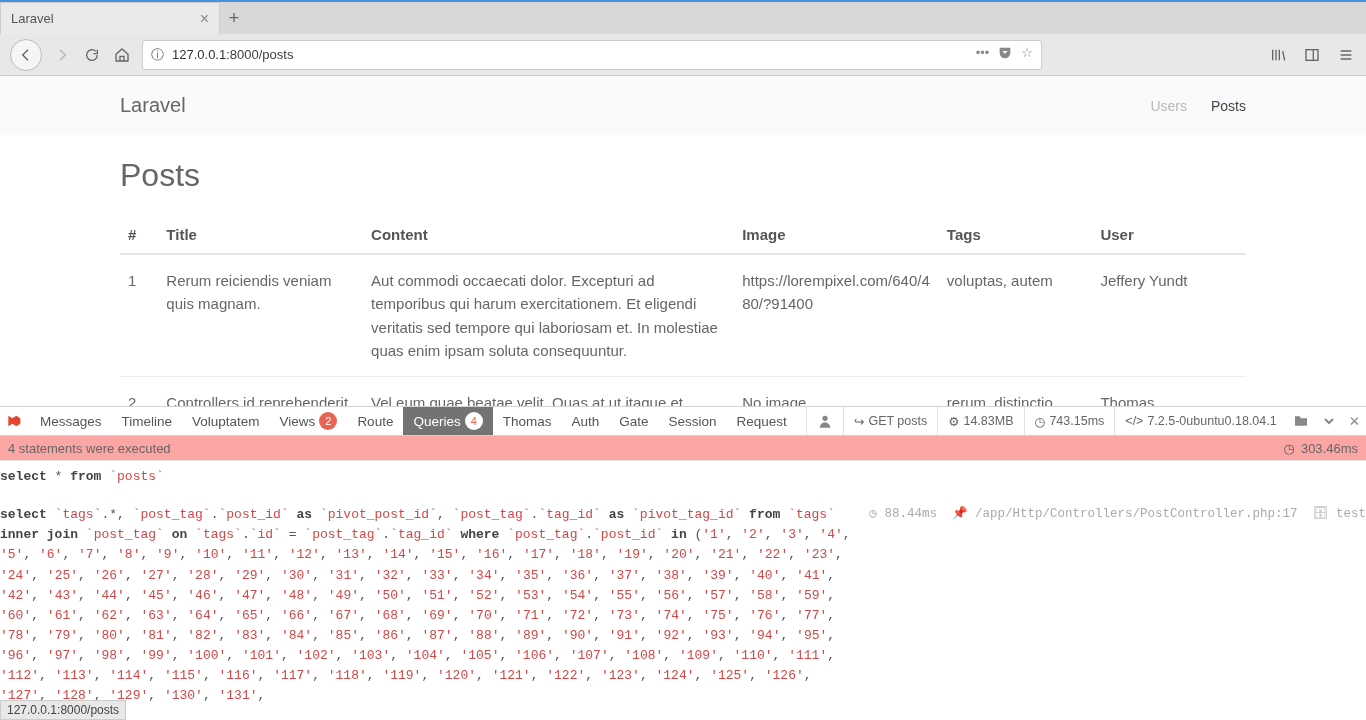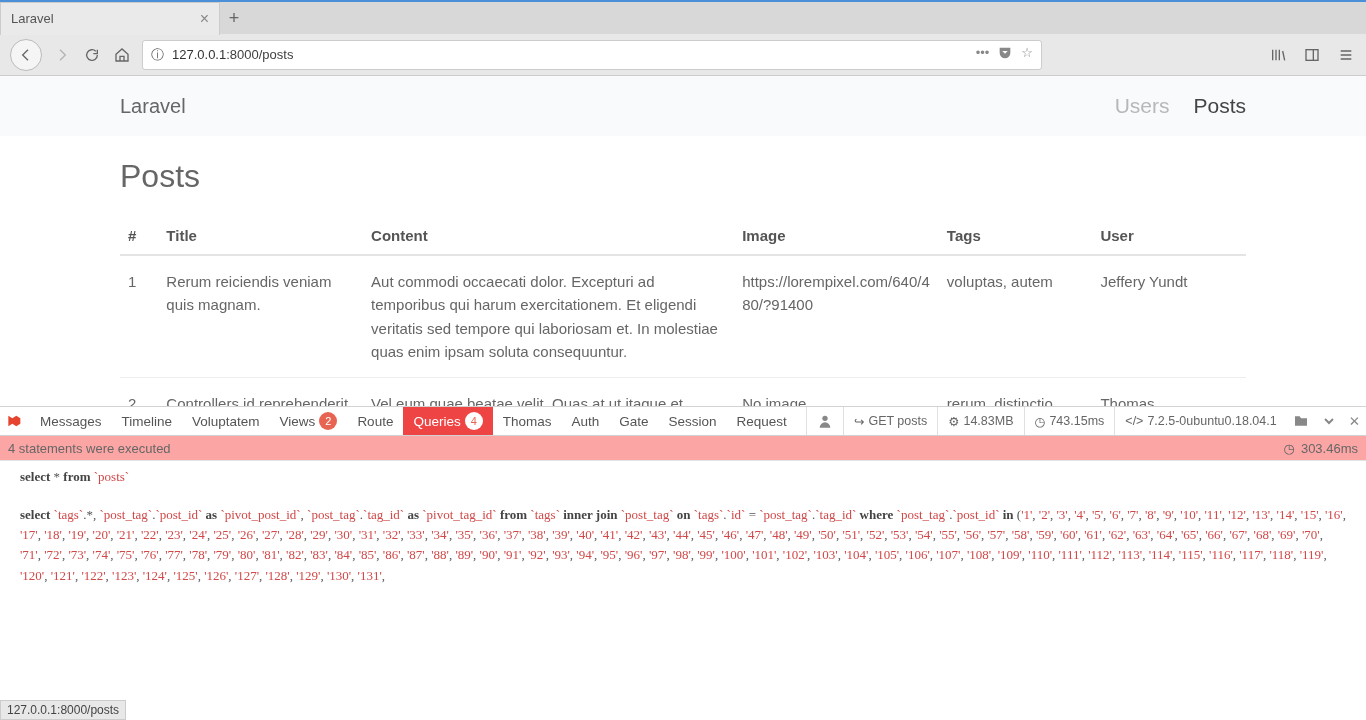--- a/index.html
+++ b/index.html
@@ -18,46 +18,46 @@
 .url-bar { flex: 1; max-width: 900px; display: flex; align-items: center; background: #fff; border: 1px solid #ccc; border-radius: 3px; height: 30px; padding: 0 8px; gap: 8px; font-size: 13px; color: #666; }
 .url-main { color: #333; }
 .url-dim { color: #404040; }
 .url-icons-right { margin-left: auto; display: flex; gap: 8px; color: #888; }
 .nav-right { display: flex; gap: 14px; color: #666; margin-left: auto; }
 
 
 .page-wrap { background: #f8fafc; }
 .page-nav { display: flex; align-items: center; padding: 18px 120px; }
 .brand { font-size: 20px; color: #666; font-weight: 400; }
-.nav-links { margin-left: auto; display: flex; gap: 24px; font-size: 21px; }
+.nav-links { margin-left: auto; display: flex; gap: 24px; font-size: 14px; }
 .nav-link-inactive { color: #b8b8b8; }
 .nav-link-active { color: #444; }
 
 .content { background: #fff; margin: 0; padding: 10px 120px 30px; }
 .page-title { font-size: 32px; color: #666; font-weight: 500; margin: 12px 0 22px; }
 .tbl { width: 100%; border-collapse: collapse; }
 .tbl th { text-align: left; font-weight: 600; color: #555; padding: 10px 8px; border-bottom: 2px solid #e4e4e4; font-size: 15px; }
 .tbl td { padding: 14px 8px; border-bottom: 1px solid #eee; vertical-align: top; color: #666; font-size: 15px; line-height: 1.55; }
 .col-id { width: 3%; } .col-title { width: 16%; } .col-content { width: 29%; } .col-image { width: 16%; } .col-tags { width: 12%; } .col-user { width: 12%; }
 
 
 .debugbar-tabs { position: fixed; bottom: 284px; left: 0; right: 0; height: 30px; background: #fff; border-top: 1px solid #d2d2d2; border-bottom: 1px solid #d2d2d2; display: flex; align-items: stretch; font-size: 13.5px; color: #555; }
 .db-logo { width: 30px; display: flex; align-items: center; justify-content: center; color: #e74430; }
 .db-tab { padding: 0 10px; display: flex; align-items: center; gap: 4px; }
-.db-tab.active { background: #ef4444; color: #fff; }
+.db-tab.active { background: #737373; color: #fff; }
 .badge { background: #e86452; color: #fff; border-radius: 10px; font-size: 11px; min-width: 18px; height: 18px; display: inline-flex; align-items: center; justify-content: center; padding: 0 5px; }
 .db-tab.active .badge { background: #fff; color: #e86452; }
 .db-right { margin-left: auto; display: flex; align-items: stretch; }
 .db-metric { padding: 0 10px; display: flex; align-items: center; gap: 4px; border-left: 1px solid #e0e0e0; color: #666; font-size: 12.5px; }
 .db-ctrl { padding: 0 6px; display: flex; align-items: center; color: #888; }
 
 .debugbar-sub { position: fixed; bottom: 259px; left: 0; right: 0; height: 25px; background: #fca5a5; border-bottom: 1px solid #e3e3e3; display: flex; align-items: center; padding: 0 8px; font-size: 13px; color: #666; }
 .debugbar-sub .sub-right { margin-left: auto; display: flex; gap: 6px; align-items: center; }
 
-.debugbar-body { position: fixed; bottom: 0; left: 0; right: 0; height: 259px; background: #fff; overflow: hidden; padding: 6px 20px; font-family: Liberation Serif, serif; font-size: 13px; color: #555; line-height: 1.55; }
+.debugbar-body { position: fixed; bottom: 0; left: 0; right: 0; height: 259px; background: #fff; overflow: hidden; padding: 6px 0; font-family: Liberation Mono, monospace; font-size: 13px; color: #555; line-height: 1.55; }
 .query-block { margin-bottom: 18px; }
 .query-line { display: flex; align-items: flex-start; }
 .query-sql { flex: 1; }
 .query-meta { color: #aaa; font-size: 12.5px; white-space: nowrap; margin-left: 8px; }
 .kw { color: #444; font-weight: 600; }
 .ident { color: #d14848; }
 .str { color: #d14848; }
 .query-sql-2 { word-wrap: break-word; }
 
 .statusbar { position: fixed; bottom: 0; left: 0; background: #e8e8e8; border: 1px solid #ccc; padding: 2px 6px; font-size: 12px; color: #444; }
@@ -246,17 +246,22 @@
     <div class="query-line">
       <div class="query-sql">
         <span class="kw">select</span> * <span class="kw">from</span> <span class="ident">`posts`</span>
       </div>
     </div>
   </div>
 
   <div class="query-block">
     <div class="query-line">
       <div class="query-sql query-sql-2" id="q2sql"><span class="kw">select</span> <span class="ident">`tags`</span>.*, <span class="ident">`post_tag`</span>.<span class="ident">`post_id`</span> <span class="kw">as</span> <span class="ident">`pivot_post_id`</span>, <span class="ident">`post_tag`</span>.<span class="ident">`tag_id`</span> <span class="kw">as</span> <span class="ident">`pivot_tag_id`</span> <span class="kw">from</span> <span class="ident">`tags`</span> <span class="kw">inner join</span> <span class="ident">`post_tag`</span> <span class="kw">on</span> <span class="ident">`tags`</span>.<span class="ident">`id`</span> = <span class="ident">`post_tag`</span>.<span class="ident">`tag_id`</span> <span class="kw">where</span> <span class="ident">`post_tag`</span>.<span class="ident">`post_id`</span> <span class="kw">in</span> (<span class="str">'1'</span>, <span class="str">'2'</span>, <span class="str">'3'</span>, <span class="str">'4'</span>, <span class="str">'5'</span>, <span class="str">'6'</span>, <span class="str">'7'</span>, <span class="str">'8'</span>, <span class="str">'9'</span>, <span class="str">'10'</span>, <span class="str">'11'</span>, <span class="str">'12'</span>, <span class="str">'13'</span>, <span class="str">'14'</span>, <span class="str">'15'</span>, <span class="str">'16'</span>, <span class="str">'17'</span>, <span class="str">'18'</span>, <span class="str">'19'</span>, <span class="str">'20'</span>, <span class="str">'21'</span>, <span class="str">'22'</span>, <span class="str">'23'</span>, <span class="str">'24'</span>, <span class="str">'25'</span>, <span class="str">'26'</span>, <span class="str">'27'</span>, <span class="str">'28'</span>, <span class="str">'29'</span>, <span class="str">'30'</span>, <span class="str">'31'</span>, <span class="str">'32'</span>, <span class="str">'33'</span>, <span class="str">'34'</span>, <span class="str">'35'</span>, <span class="str">'36'</span>, <span class="str">'37'</span>, <span class="str">'38'</span>, <span class="str">'39'</span>, <span class="str">'40'</span>, <span class="str">'41'</span>, <span class="str">'42'</span>, <span class="str">'43'</span>, <span class="str">'44'</span>, <span class="str">'45'</span>, <span class="str">'46'</span>, <span class="str">'47'</span>, <span class="str">'48'</span>, <span class="str">'49'</span>, <span class="str">'50'</span>, <span class="str">'51'</span>, <span class="str">'52'</span>, <span class="str">'53'</span>, <span class="str">'54'</span>, <span class="str">'55'</span>, <span class="str">'56'</span>, <span class="str">'57'</span>, <span class="str">'58'</span>, <span class="str">'59'</span>, <span class="str">'60'</span>, <span class="str">'61'</span>, <span class="str">'62'</span>, <span class="str">'63'</span>, <span class="str">'64'</span>, <span class="str">'65'</span>, <span class="str">'66'</span>, <span class="str">'67'</span>, <span class="str">'68'</span>, <span class="str">'69'</span>, <span class="str">'70'</span>, <span class="str">'71'</span>, <span class="str">'72'</span>, <span class="str">'73'</span>, <span class="str">'74'</span>, <span class="str">'75'</span>, <span class="str">'76'</span>, <span class="str">'77'</span>, <span class="str">'78'</span>, <span class="str">'79'</span>, <span class="str">'80'</span>, <span class="str">'81'</span>, <span class="str">'82'</span>, <span class="str">'83'</span>, <span class="str">'84'</span>, <span class="str">'85'</span>, <span class="str">'86'</span>, <span class="str">'87'</span>, <span class="str">'88'</span>, <span class="str">'89'</span>, <span class="str">'90'</span>, <span class="str">'91'</span>, <span class="str">'92'</span>, <span class="str">'93'</span>, <span class="str">'94'</span>, <span class="str">'95'</span>, <span class="str">'96'</span>, <span class="str">'97'</span>, <span class="str">'98'</span>, <span class="str">'99'</span>, <span class="str">'100'</span>, <span class="str">'101'</span>, <span class="str">'102'</span>, <span class="str">'103'</span>, <span class="str">'104'</span>, <span class="str">'105'</span>, <span class="str">'106'</span>, <span class="str">'107'</span>, <span class="str">'108'</span>, <span class="str">'109'</span>, <span class="str">'110'</span>, <span class="str">'111'</span>, <span class="str">'112'</span>, <span class="str">'113'</span>, <span class="str">'114'</span>, <span class="str">'115'</span>, <span class="str">'116'</span>, <span class="str">'117'</span>, <span class="str">'118'</span>, <span class="str">'119'</span>, <span class="str">'120'</span>, <span class="str">'121'</span>, <span class="str">'122'</span>, <span class="str">'123'</span>, <span class="str">'124'</span>, <span class="str">'125'</span>, <span class="str">'126'</span>, <span class="str">'127'</span>, <span class="str">'128'</span>, <span class="str">'129'</span>, <span class="str">'130'</span>, <span class="str">'131'</span>,</div>
+      <div class="query-meta">
+        <span>◷</span> <span>88.44ms</span>
+        &nbsp;<span>📌</span> <span>/app/Http/Controllers/PostController.php:17</span>
+        &nbsp;<span>🗄</span> <span>test</span>
+      </div>
     </div>
   </div>
 </div>
 
 <div class="statusbar">127.0.0.1:8000/posts</div>
 
 </body></html>

